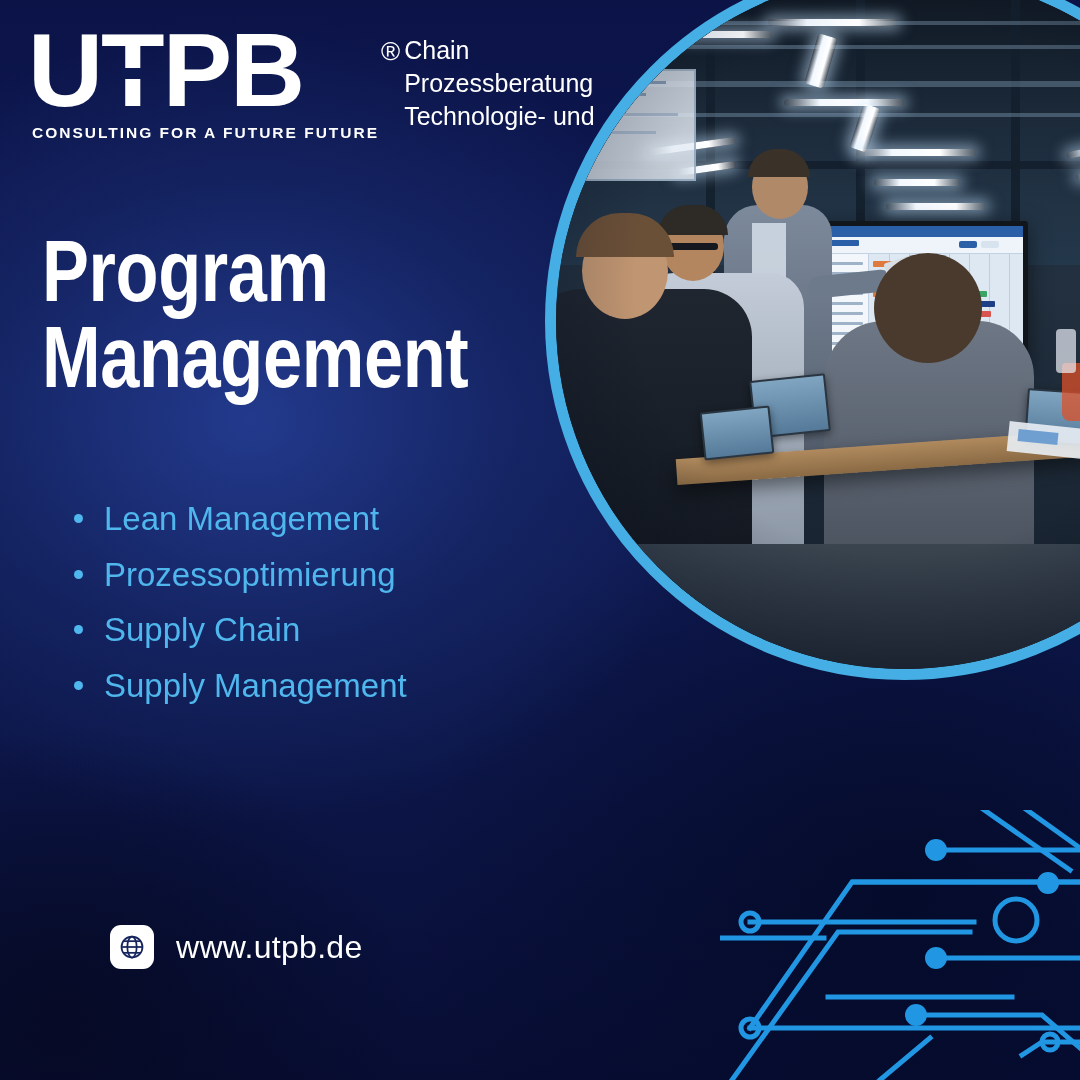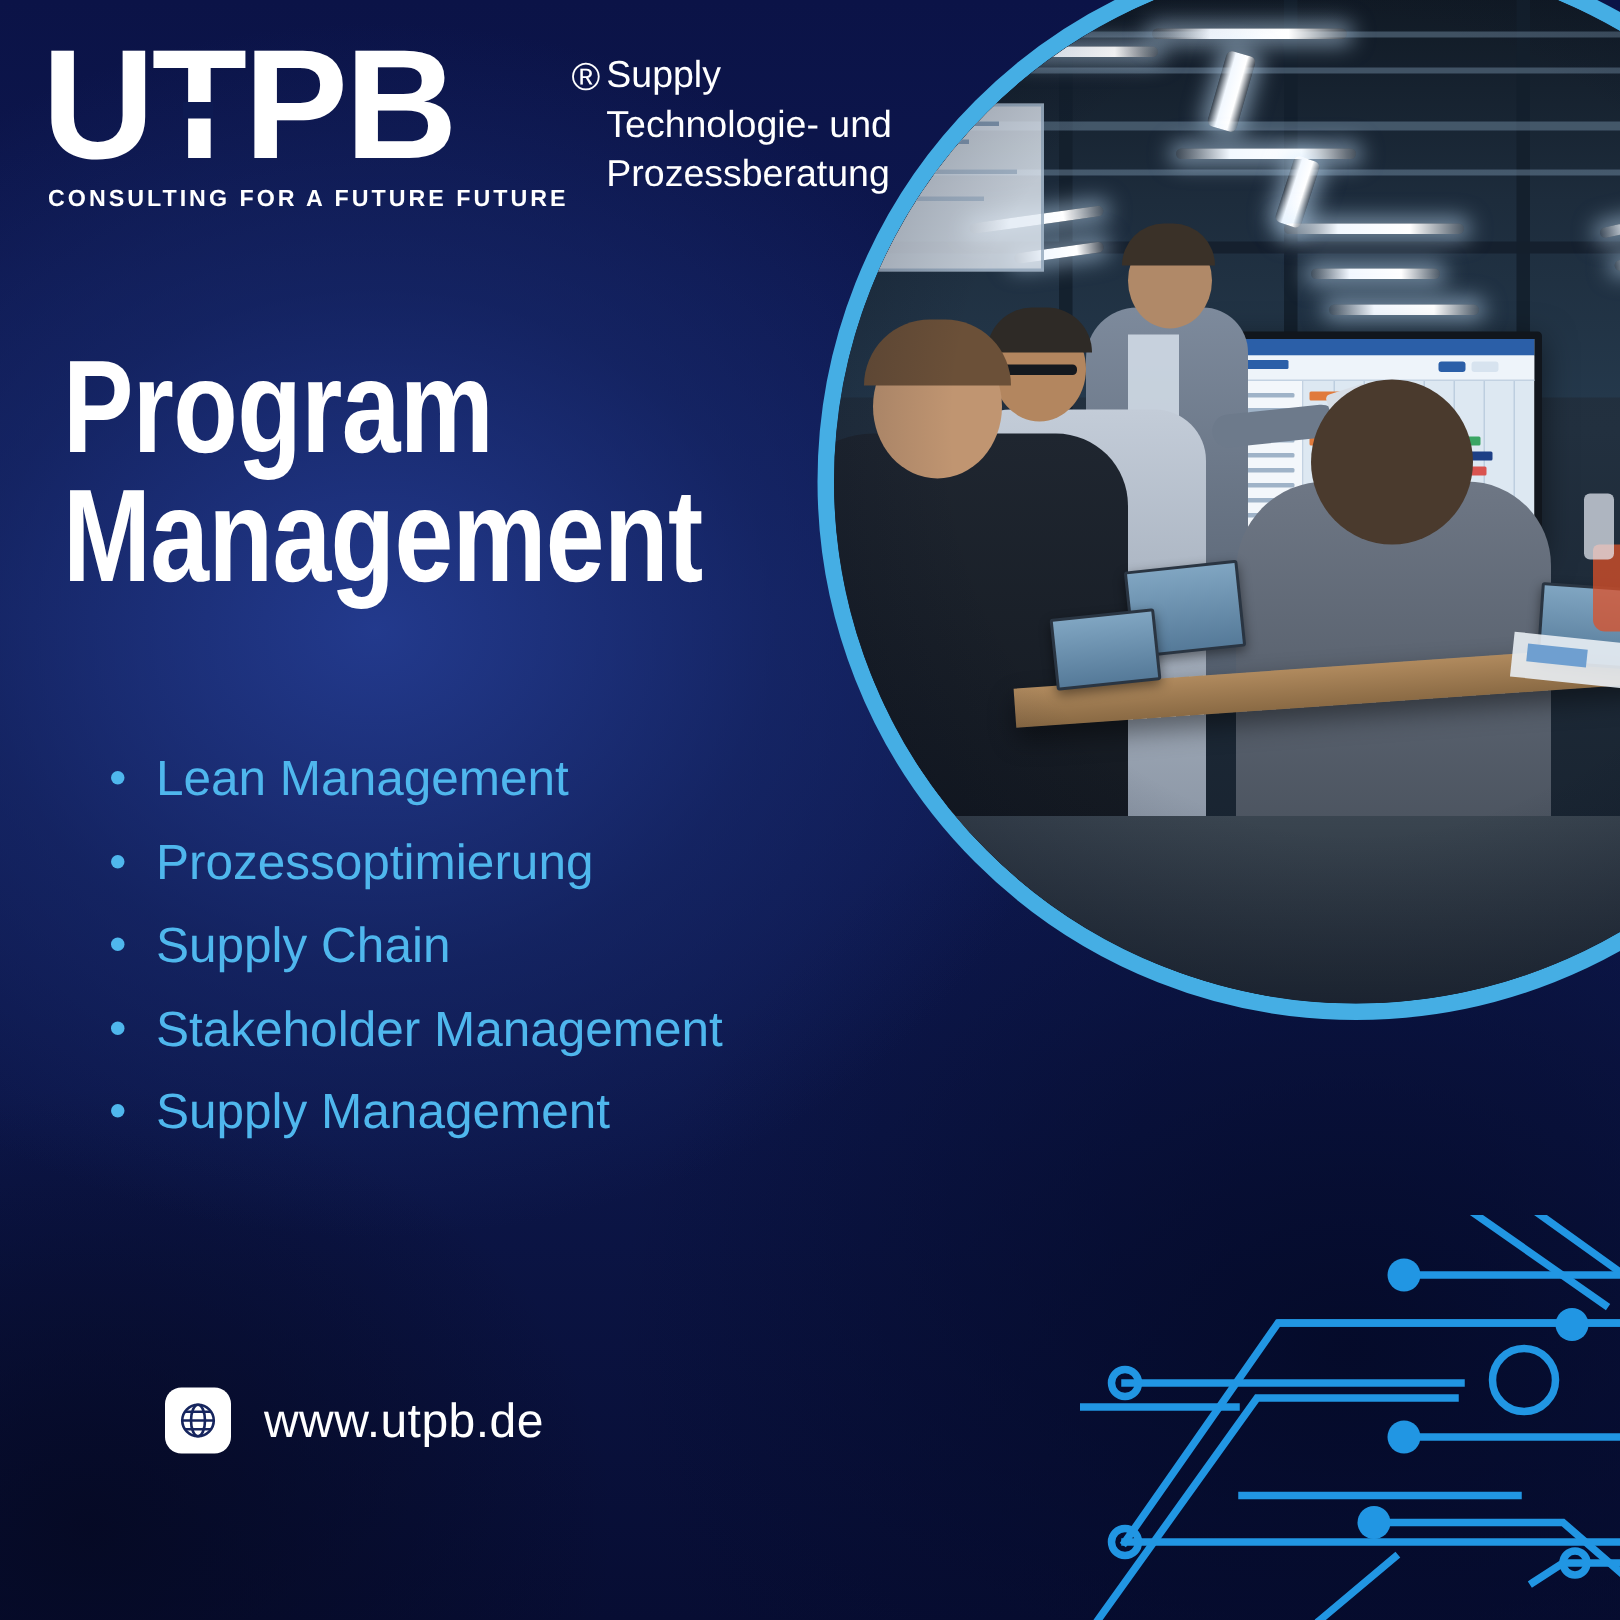--- a/index.html
+++ b/index.html
@@ -271,37 +271,36 @@
           <span class="notch"></span>
         </span>
         <span class="ltr">P</span>
         <span class="ltr">B</span>
       </div>
       <div class="tagline">CONSULTING FOR A FUTURE FUTURE</div>
     </div>
     <div class="logo-right">
       <span class="reg-mark">®</span>
       <div class="logo-sub">
-        <div>Supply</div>
+        <div>Chain</div>
+        <div>Prozessberatung</div>
         <div>Technologie- und</div>
-        <div>Prozessberatung</div>
       </div>
     </div>
   </div>
 
   <div class="headline">
     <span class="hl-line">Program</span>
     <span class="hl-line">Management</span>
   </div>
 
   <ul class="bullets">
     <li><span class="dot"></span><span>Lean Management</span></li>
     <li><span class="dot"></span><span>Prozessoptimierung</span></li>
     <li><span class="dot"></span><span>Supply Chain</span></li>
-    <li><span class="dot"></span><span>Stakeholder Management</span></li>
     <li><span class="dot"></span><span>Supply Management</span></li>
   </ul>
 
   <div class="website">
     <span class="globe-badge">
       <svg width="28" height="28" viewBox="0 0 24 24" fill="none" stroke="#16255e" stroke-width="1.5">
         <circle cx="12" cy="12" r="9"></circle>
         <ellipse cx="12" cy="12" rx="4" ry="9"></ellipse>
         <line x1="3" y1="12" x2="21" y2="12"></line>
         <line x1="4.6" y1="7" x2="19.4" y2="7"></line>

